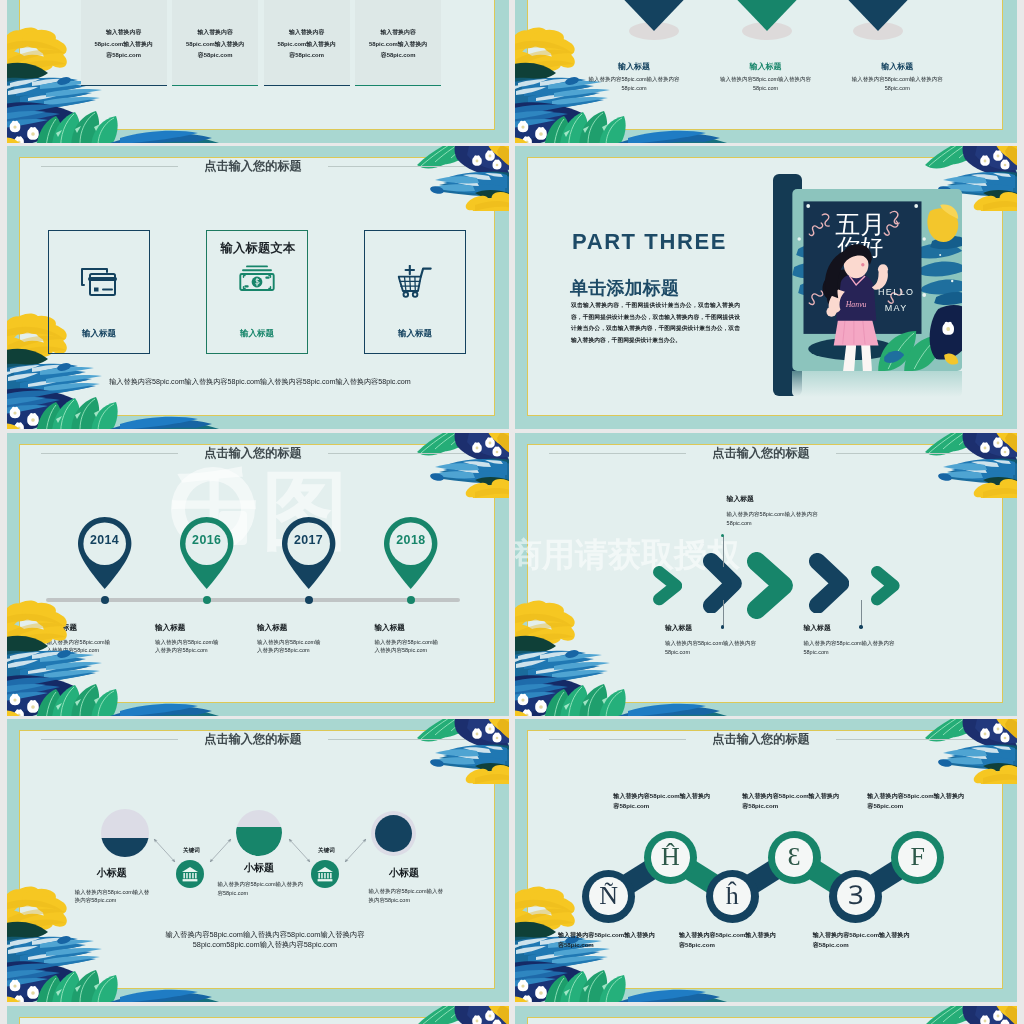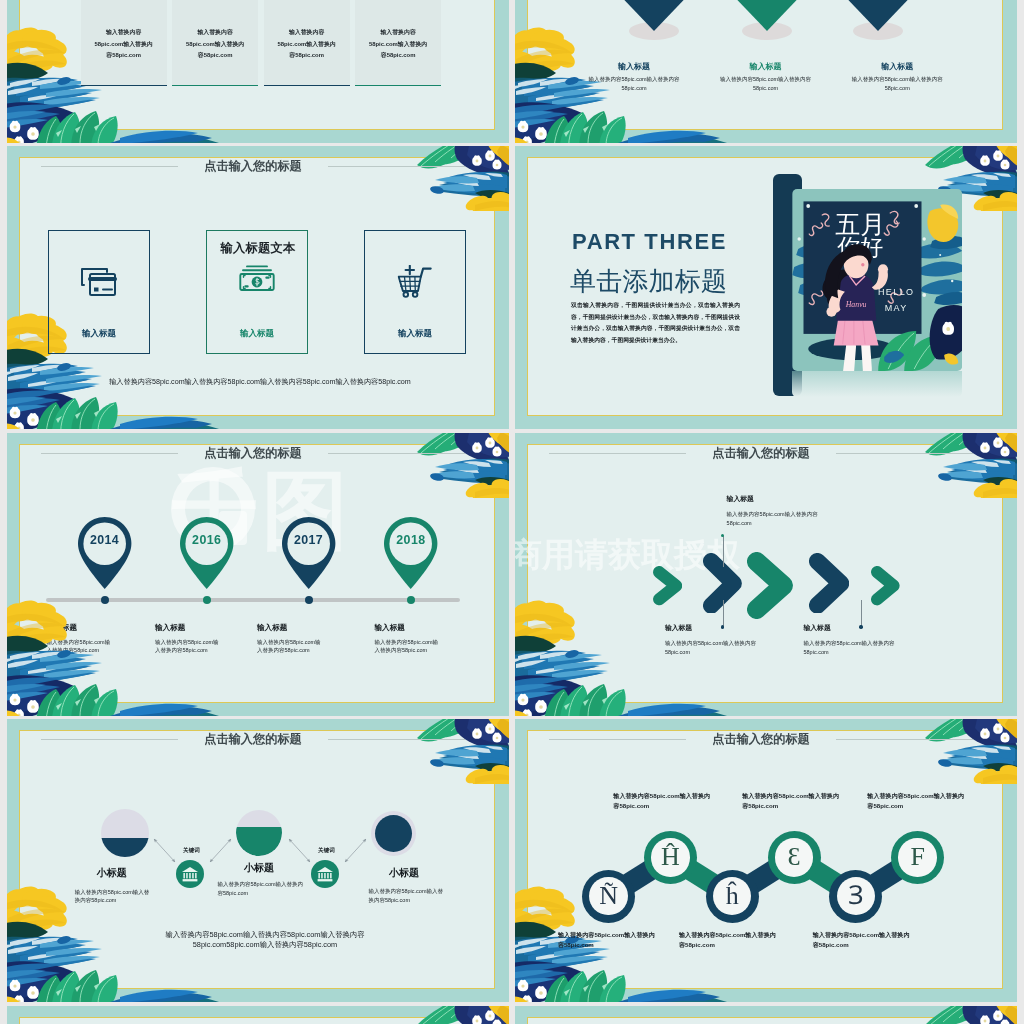--- a/index.html
+++ b/index.html
@@ -65,21 +65,21 @@
 
   
   .bead{position:absolute;border-radius:50%;}
   .bead .g{position:absolute;left:0;top:0;width:100%;height:100%;
       display:flex;align-items:center;justify-content:center;
       font-family:"Liberation Serif",serif;font-size:26px;line-height:1;}
   .bc-txt{position:absolute;font-size:6.1px;color:#1b2227;line-height:1.72;width:100px;font-weight:bold;}
 
   
   .pt-h{position:absolute;font-size:22px;font-weight:bold;color:#1d4a66;letter-spacing:1.6px;}
-  .pt-s{position:absolute;font-size:26px;font-weight:normal;color:#1d4a66;letter-spacing:.2px;}
+  .pt-s{position:absolute;font-size:18px;font-weight:bold;color:#1d4a66;letter-spacing:.2px;margin-top:12px;}
   .pt-b{position:absolute;font-size:5.8px;color:#151b1f;line-height:2.0;text-align:justify;font-weight:bold;}
   .wm{position:absolute;color:rgba(255,255,255,0.42);font-weight:bold;
       pointer-events:none;white-space:nowrap;}
 </style>
 </head>
 <body>
 
 <svg width="0" height="0" style="position:absolute" aria-hidden="true">
 <defs>
 

